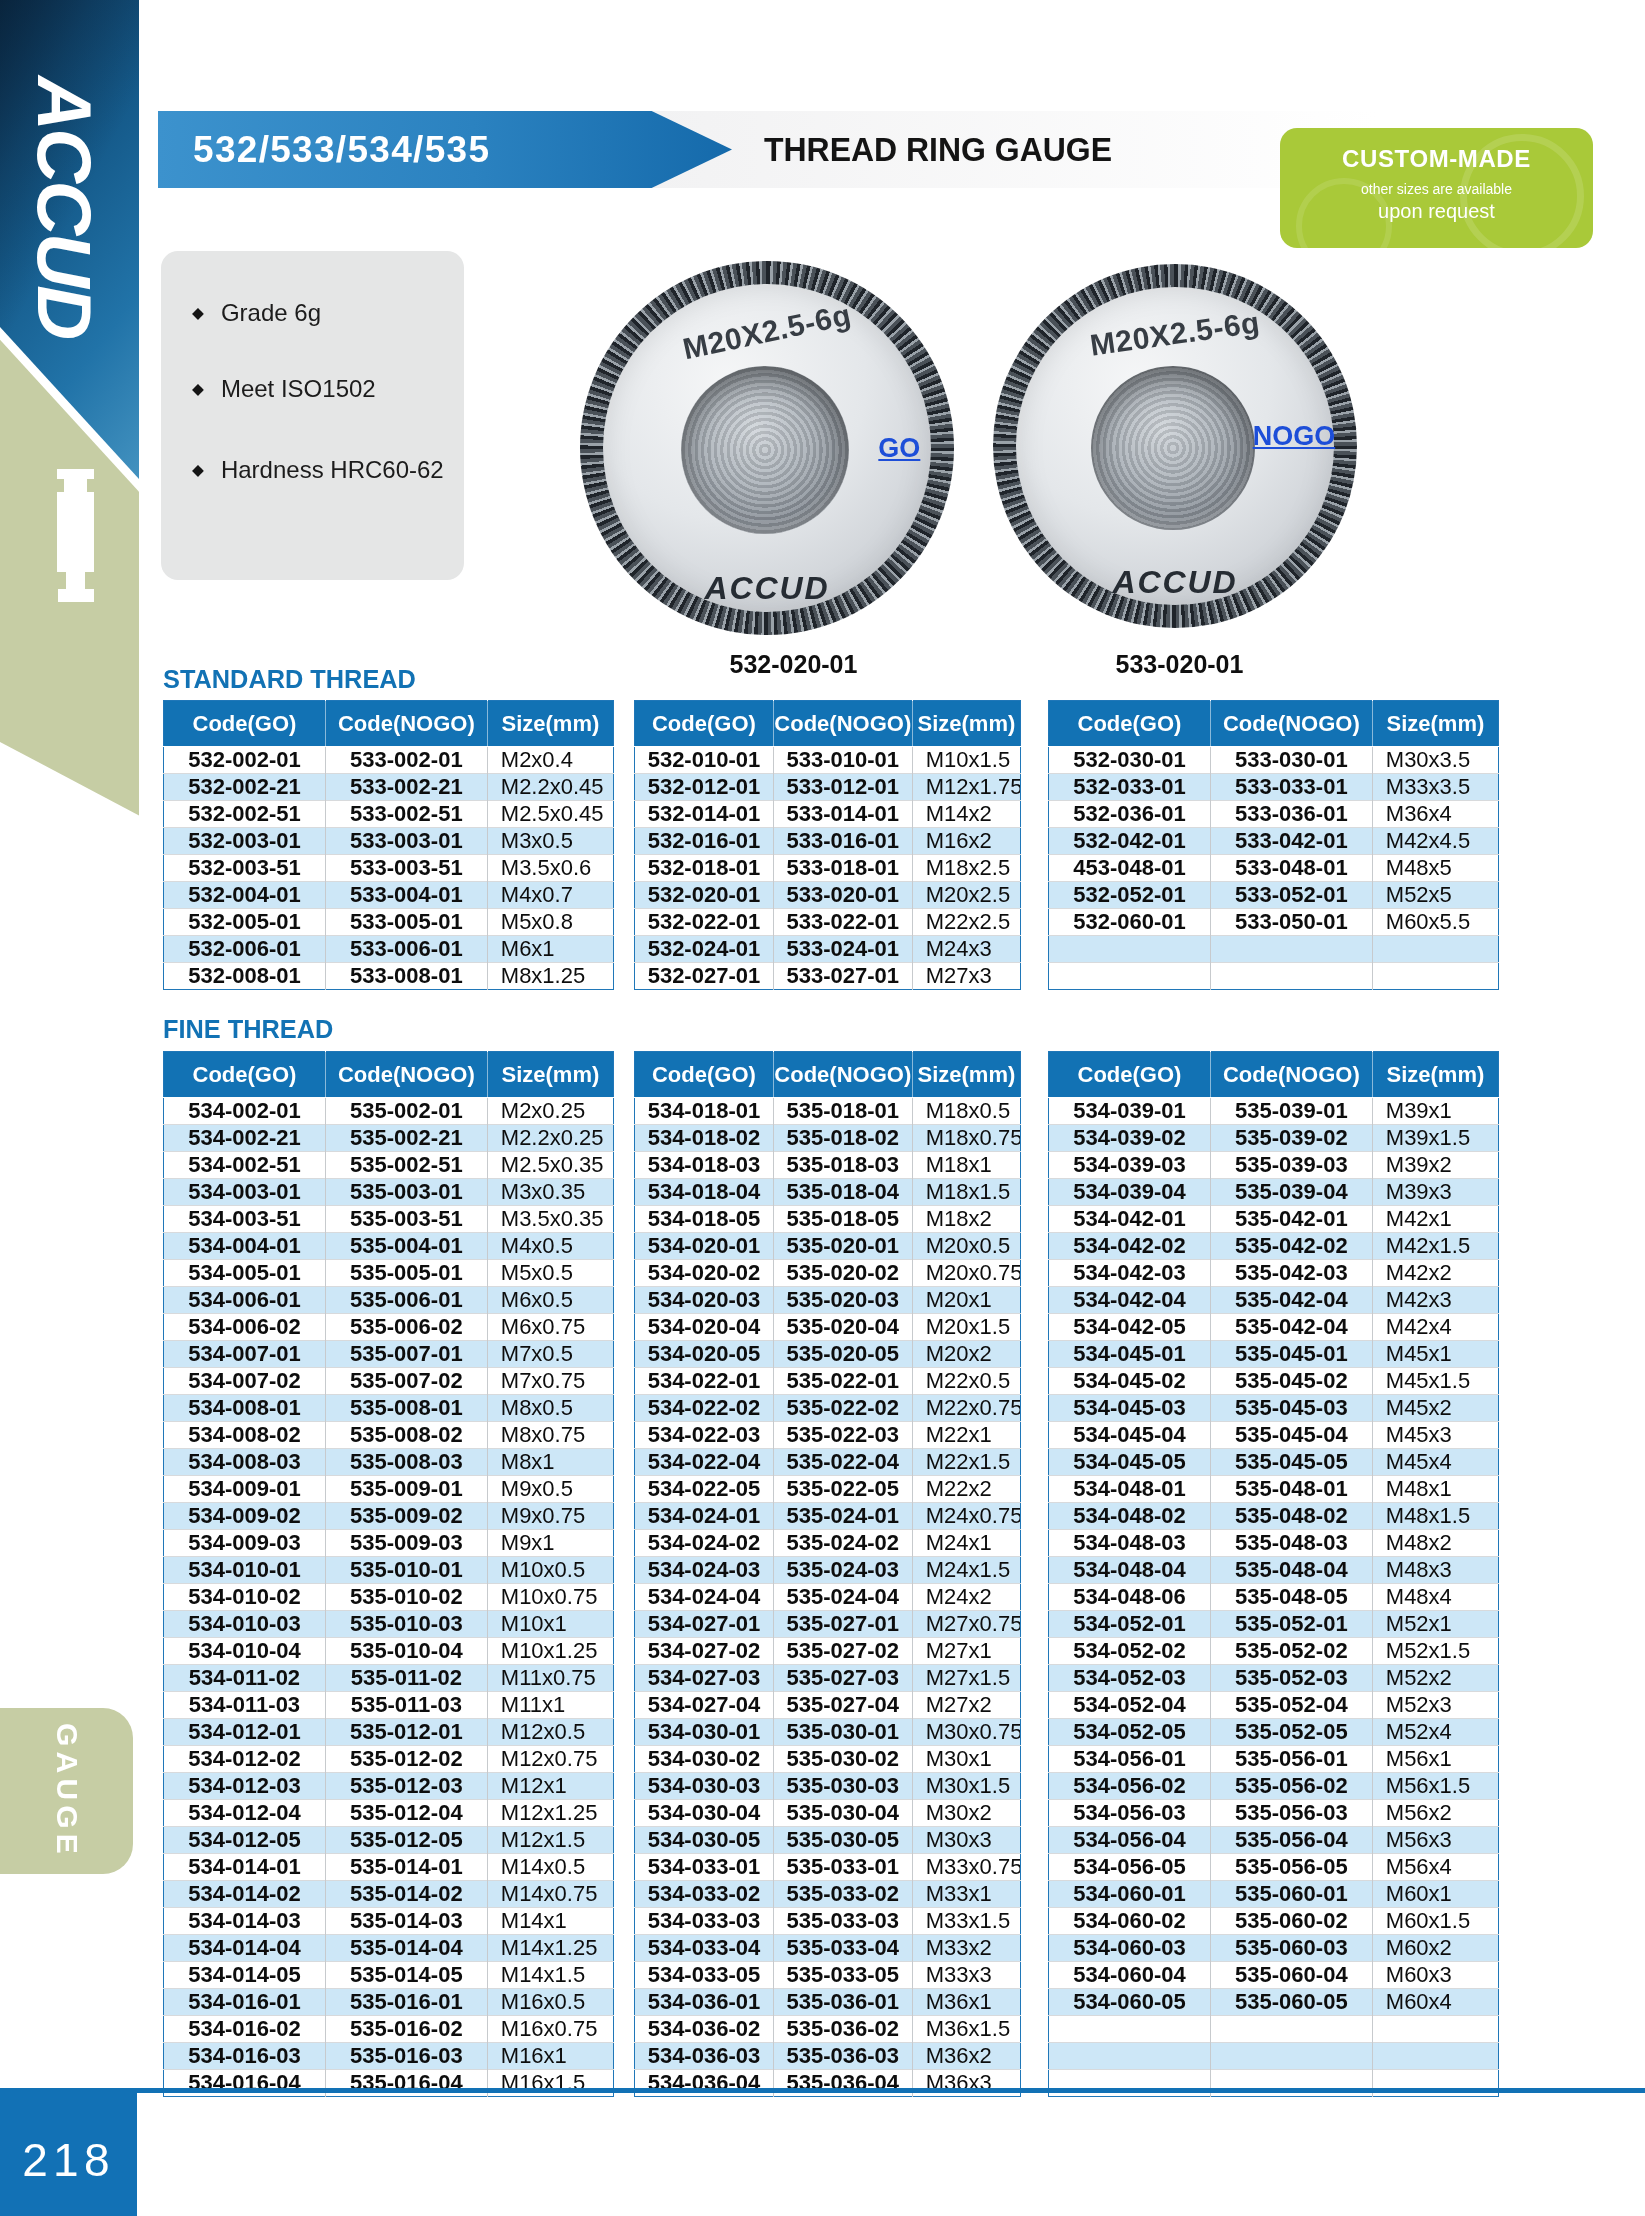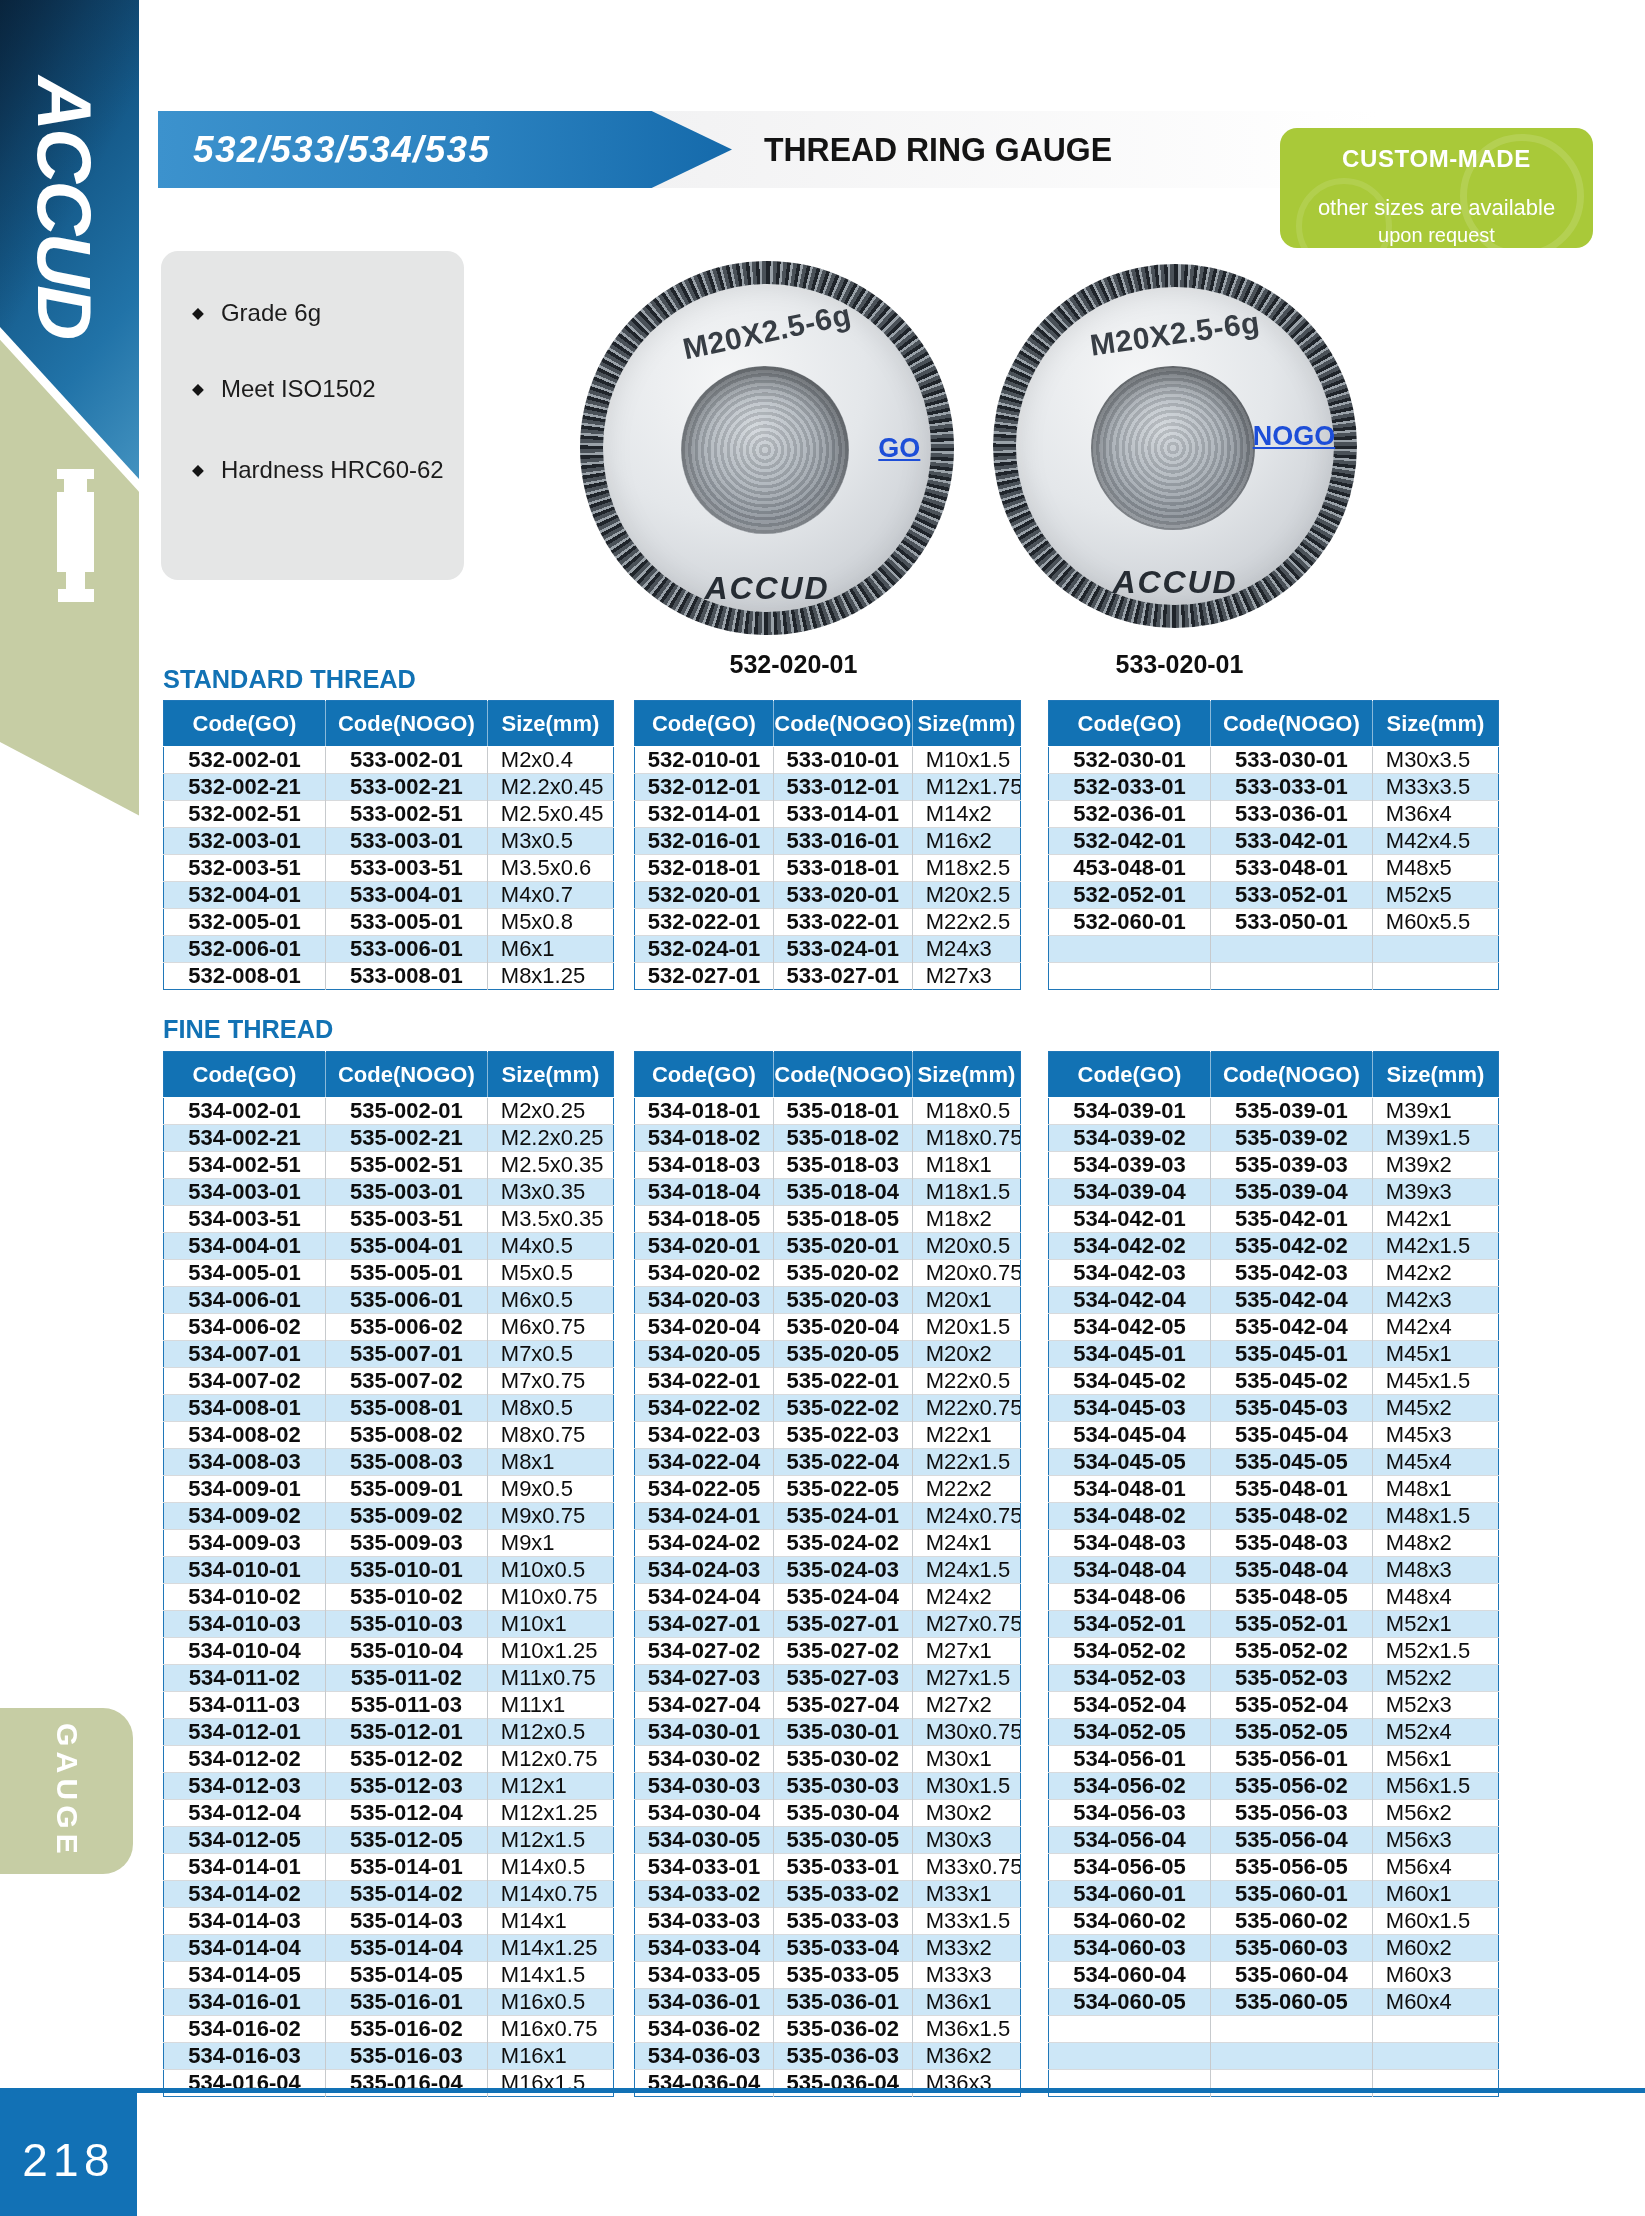--- a/index.html
+++ b/index.html
@@ -36,31 +36,31 @@
          border-radius:0 30px 30px 0;display:flex;align-items:center;justify-content:center;}
   .gauge-tab span{writing-mode:vertical-rl;color:#fff;font-weight:bold;font-size:30px;letter-spacing:5.2px;}
 
   
   .band-gray{position:absolute;left:158px;top:111px;width:1219px;height:77px;
          background:linear-gradient(90deg,#e9e9ea 0%,#f3f3f4 45%,#ffffff 100%);}
   .arrow{position:absolute;left:158px;top:111px;width:574px;height:77px;
          clip-path:polygon(0 0,86% 0,100% 50%,86% 100%,0 100%);
          background:linear-gradient(90deg,#3c92cd 0%,#2b82c0 55%,#156aab 100%);}
   .model{position:absolute;left:193px;top:111px;height:77px;line-height:77px;color:#fff;
-         font-size:37px;font-weight:bold;font-style:italic;letter-spacing:1.3px;}
+         font-size:37px;font-weight:bold;letter-spacing:1.3px;}
   .page-title{position:absolute;left:764px;top:111px;height:77px;line-height:77px;
          font-size:34px;font-weight:bold;color:#141414;transform:scaleX(.94);transform-origin:left;}
   .badge{position:absolute;left:1280px;top:128px;width:313px;height:120px;background:#a9c939;
          border-radius:17px;color:#fff;text-align:center;overflow:hidden;}
   .badge::before{content:"";position:absolute;right:9px;top:6.4px;width:110px;height:110px;
          border:7.7px solid rgba(255,255,255,.13);border-radius:50%;}
   .badge::after{content:"";position:absolute;left:15.5px;bottom:-26px;width:84px;height:84px;
          border:6.4px solid rgba(255,255,255,.11);border-radius:50%;}
   .badge .b1{margin-top:17px;font-size:24px;font-weight:bold;letter-spacing:0.6px;position:relative;}
-  .badge .b2{margin-top:22px;font-size:22px;position:relative;}
+  .badge .b2{margin-top:8px;font-size:14px;position:relative;}
   .badge .b3{margin-top:2.6px;font-size:20px;position:relative;}
 
   
   .features{position:absolute;left:161px;top:251px;width:303px;height:329px;background:#e5e6e6;
          border-radius:17px;}
   .feat{position:absolute;left:31px;font-size:24px;color:#1c1c1c;display:flex;align-items:center;}
   .feat .dia{font-size:15.5px;margin-right:17px;color:#151515;}
   .f0{top:48px;} .f1{top:124px;} .f2{top:205px;}
 
   

